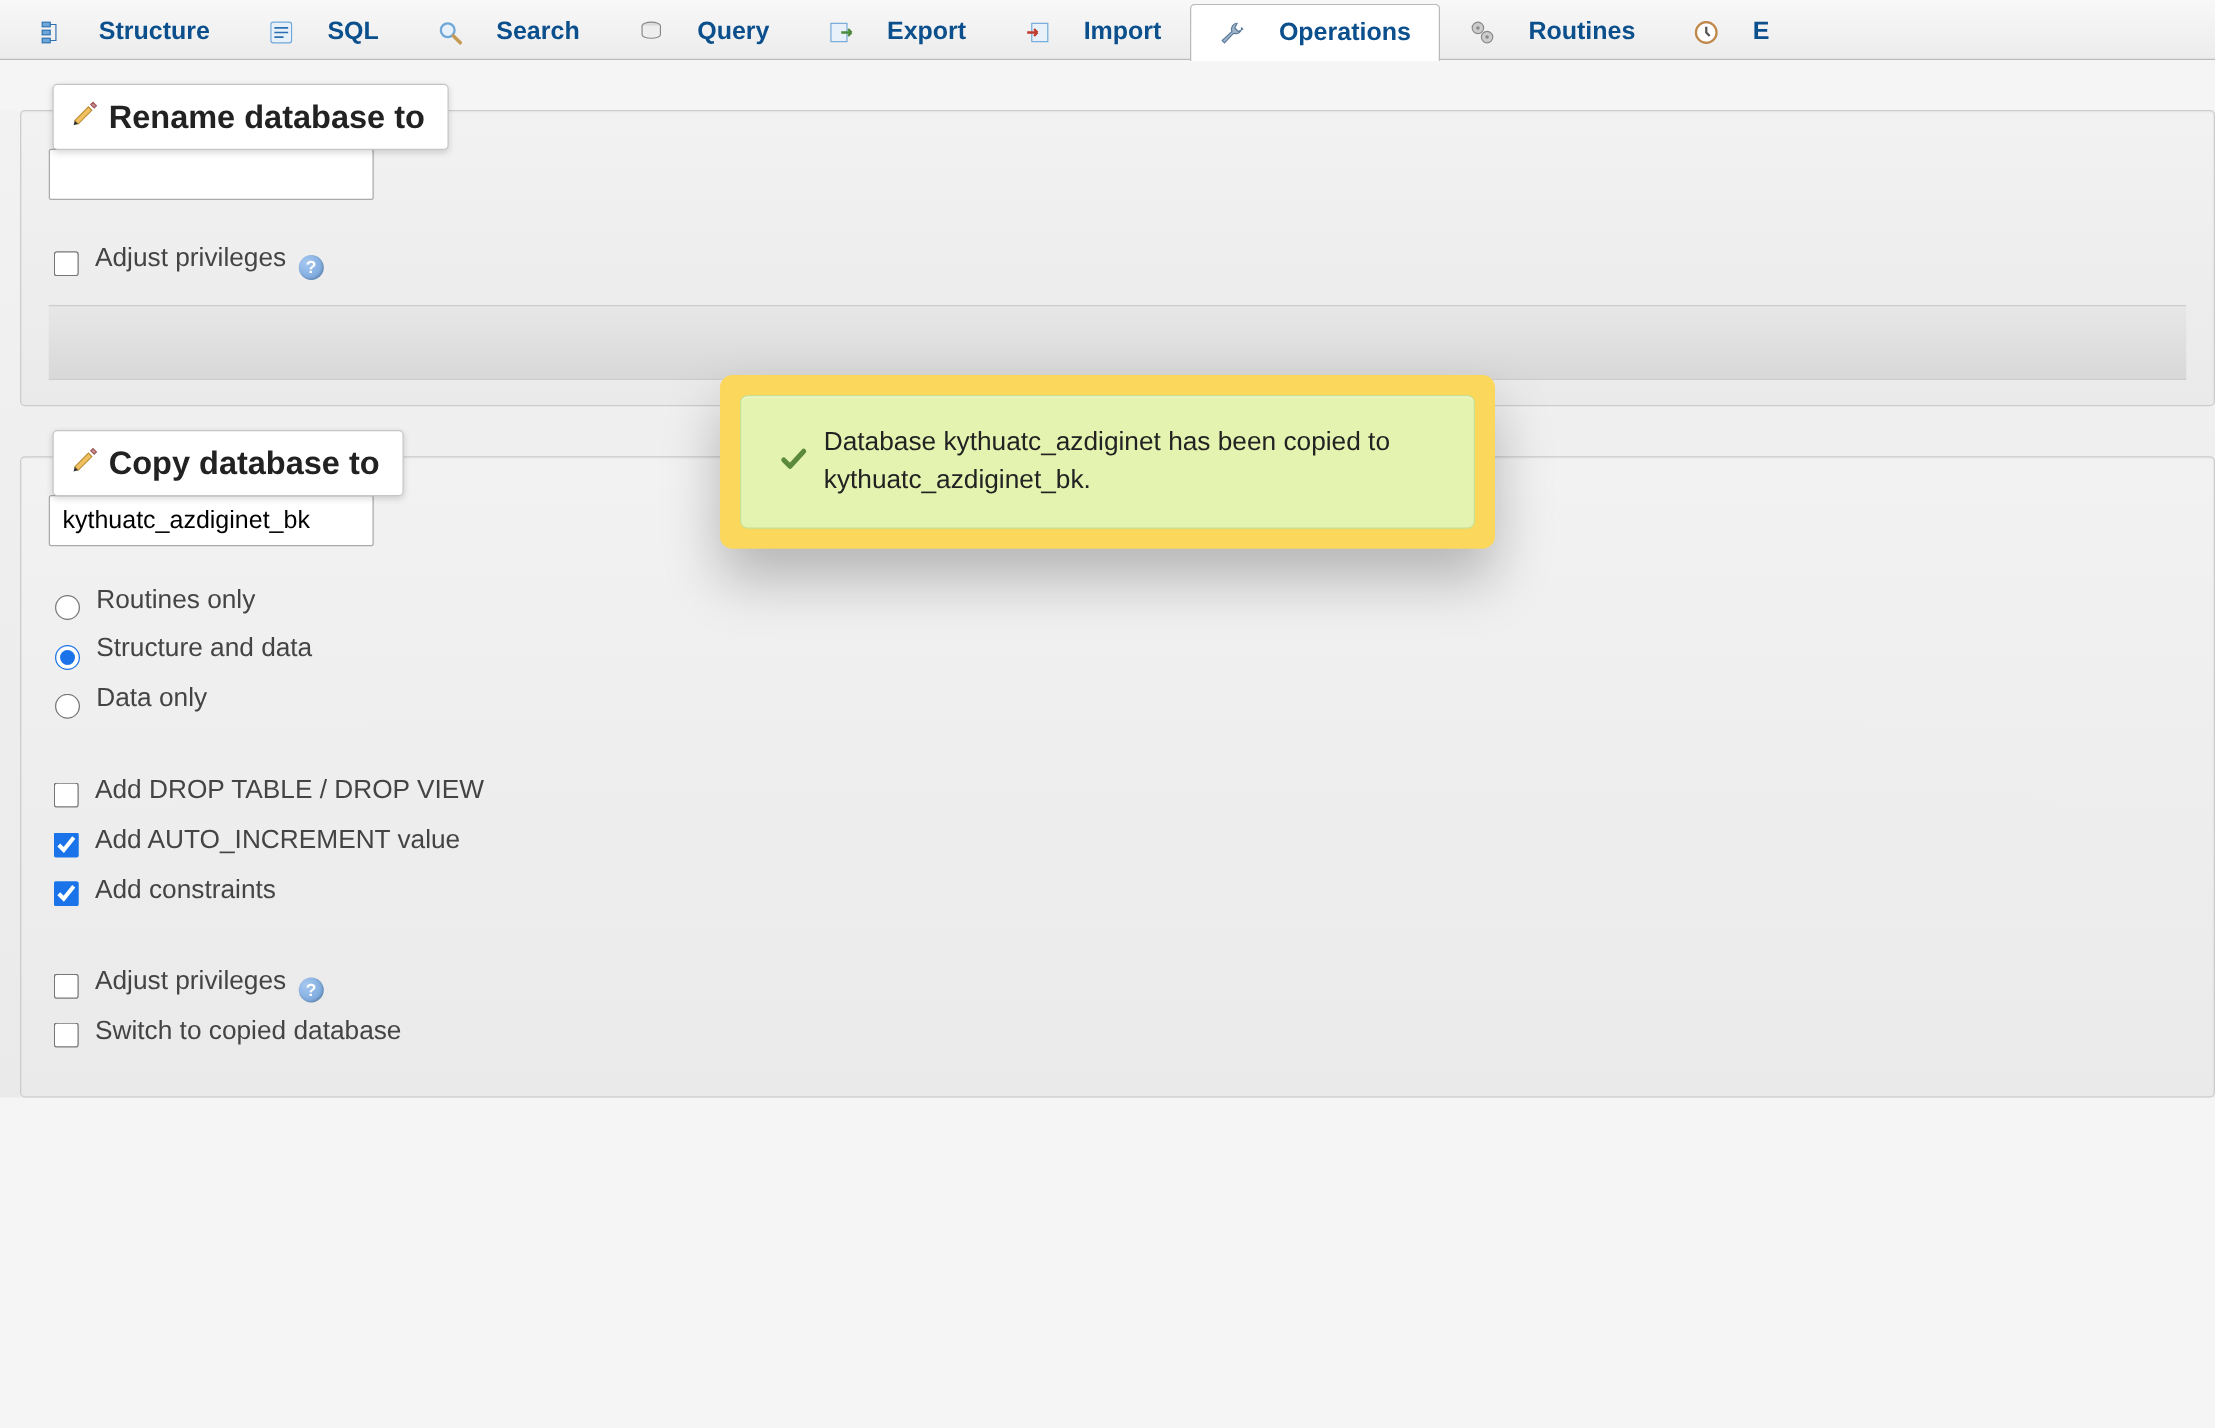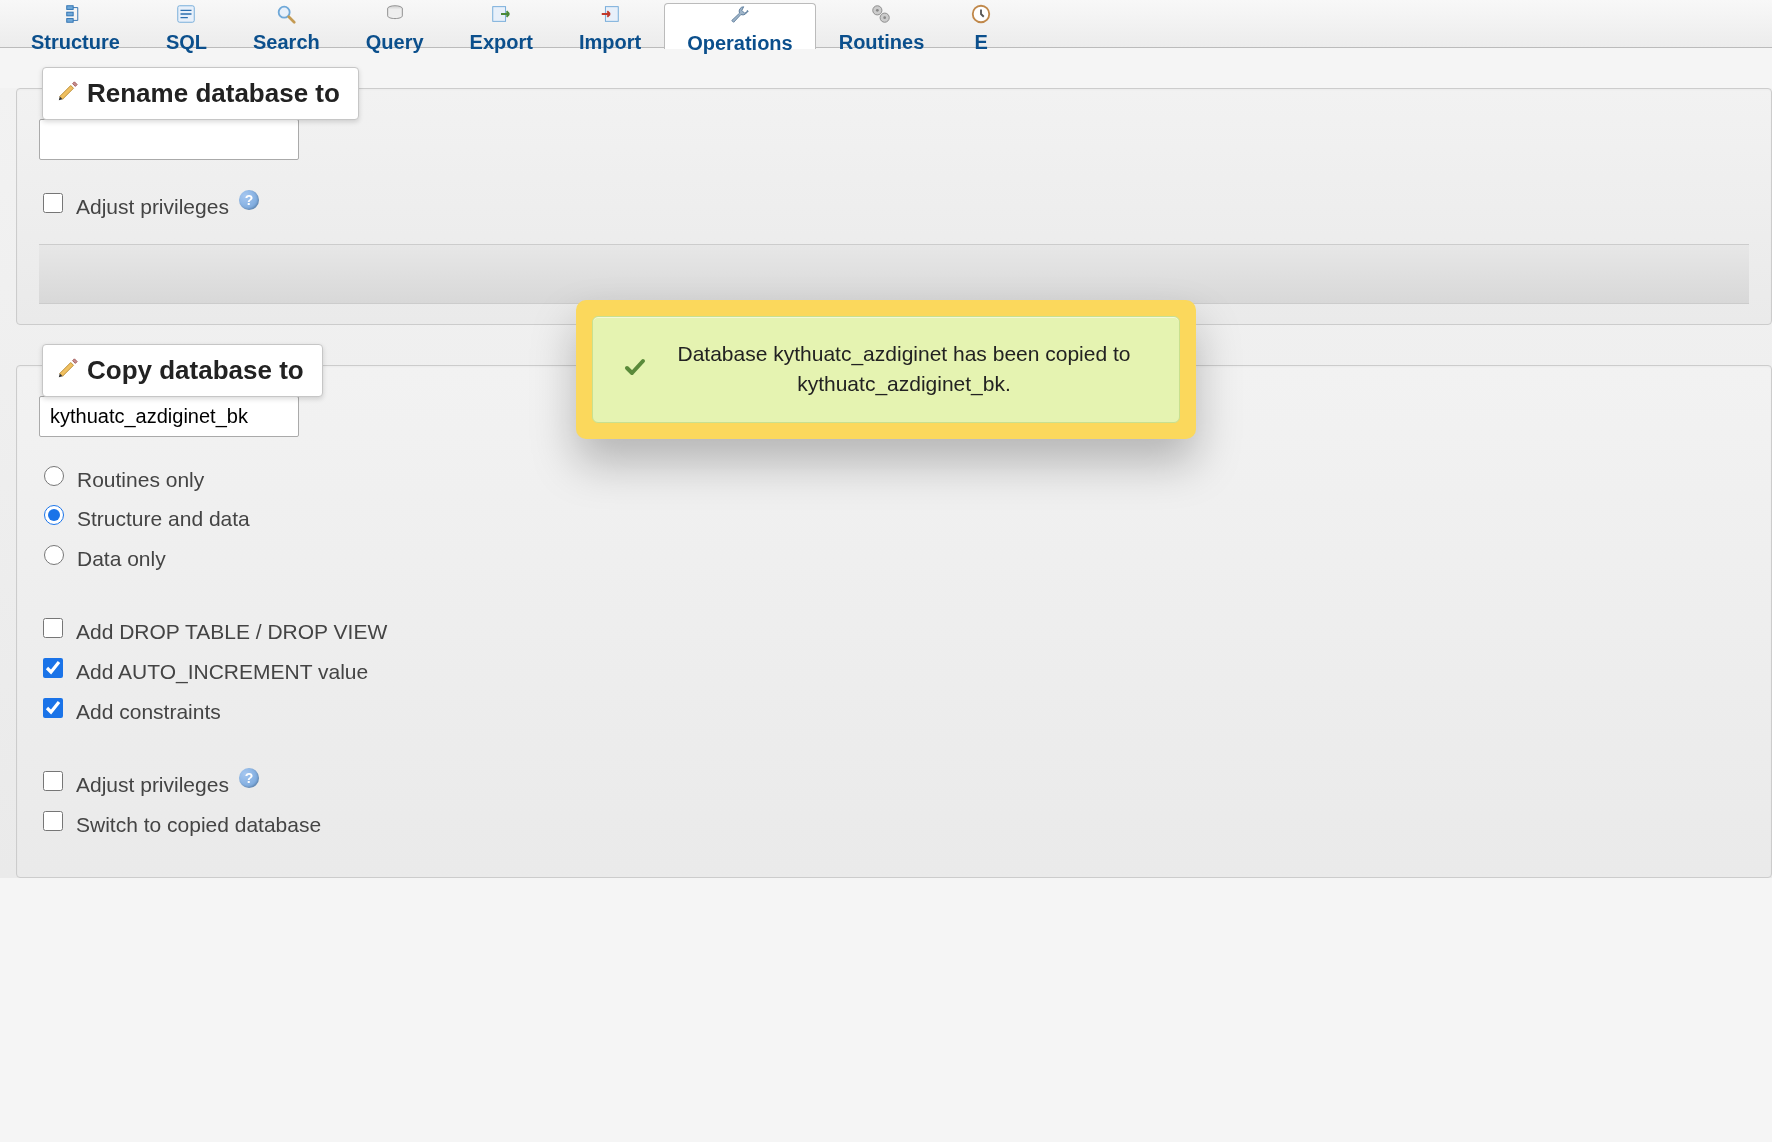--- a/index.html
+++ b/index.html
@@ -16,30 +16,29 @@
     display: flex;
     background: linear-gradient(#f8f8f8, #ececec);
     border-bottom: 1px solid #bbb;
     height: 48px;
     padding-left: 8px;
     padding-top: 2px;
   }
   .tab {
     display: flex;
     align-items: center;
-    gap: 6px;
+    gap: 26px;
     padding: 0 22px;
     height: 46px;
     cursor: pointer;
     color: #0b4f8c;
     font-weight: 700;
     font-size: 20px;
     border: 1px solid transparent;
     border-bottom: none;
-    flex-direction: column;
   }
   .tab.active {
     background: #fff;
     border-color: #bbb;
     border-top-left-radius: 4px;
     border-top-right-radius: 4px;
     position: relative;
     top: 1px;
     justify-content: space-between;
   }
@@ -79,21 +78,21 @@
   input[type="text"].box {
     border: 1px solid #aaa;
     background: #fff;
     padding: 8px 10px;
     font-size: 20px;
     border-radius: 2px;
     width: 260px;
   }
   .chk-row, .rad-row {
     display: flex;
-    align-items: flex-start;
+    align-items: flex-end;
     gap: 10px;
     font-size: 21px;
     color: #444;
     margin: 6px 0;
     line-height: 1.6;
   }
   .chk-row input[type="checkbox"], .rad-row input[type="radio"] {
     width: 20px; height: 20px; accent-color: #1a73e8;
   }
   .help-icon {
@@ -132,21 +131,20 @@
     border-radius: 6px;
     padding: 22px 30px;
     display: flex;
     align-items: center;
     justify-content: center;
     gap: 12px;
     box-shadow: inset 0 1px 0 rgba(255,255,255,0.5);
   }
   .notice-inner .txt {
     font-size: 21px;
-    text-align: center;
     line-height: 1.45;
     color: #222;
   }
   .check-icon svg { width: 24px; height: 24px; }
   .group-spacer { height: 28px; }
 </style>
 </head>
 <body>
 
 <div class="tabs">

